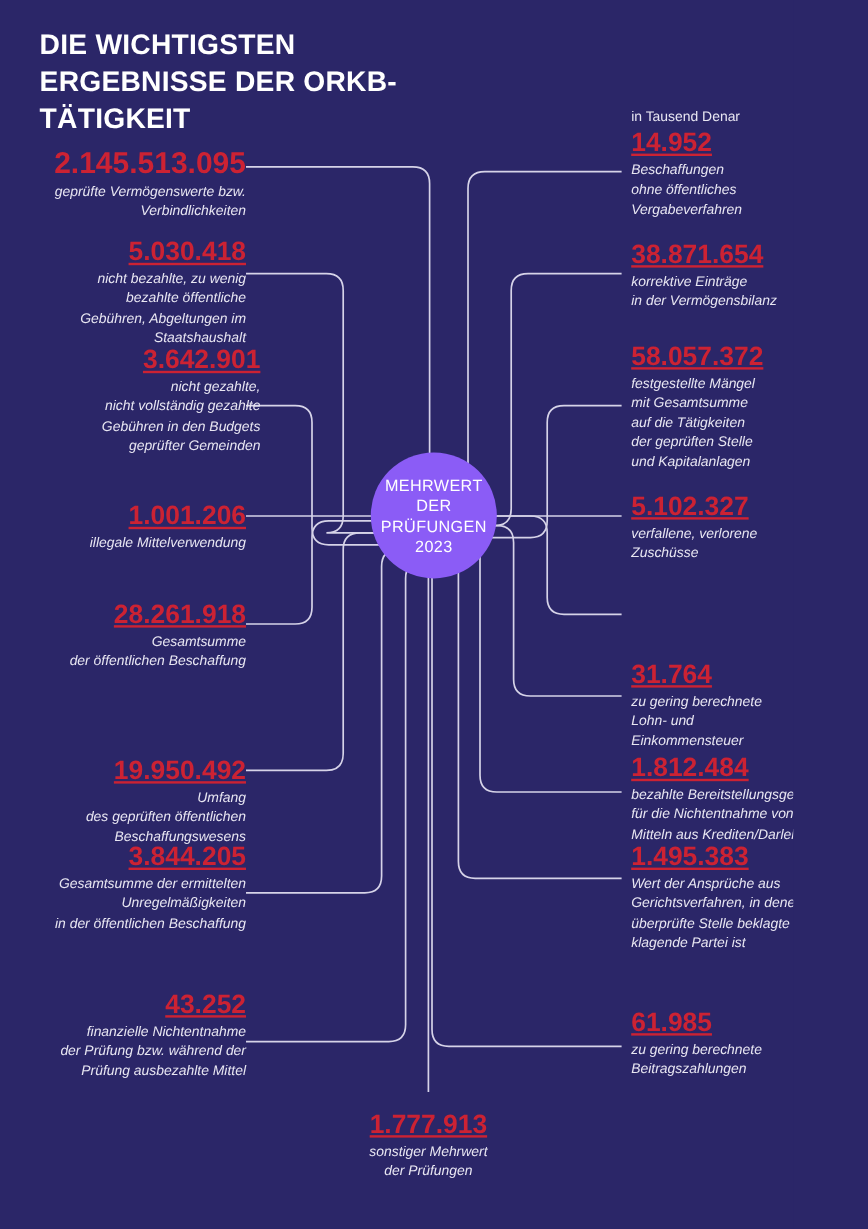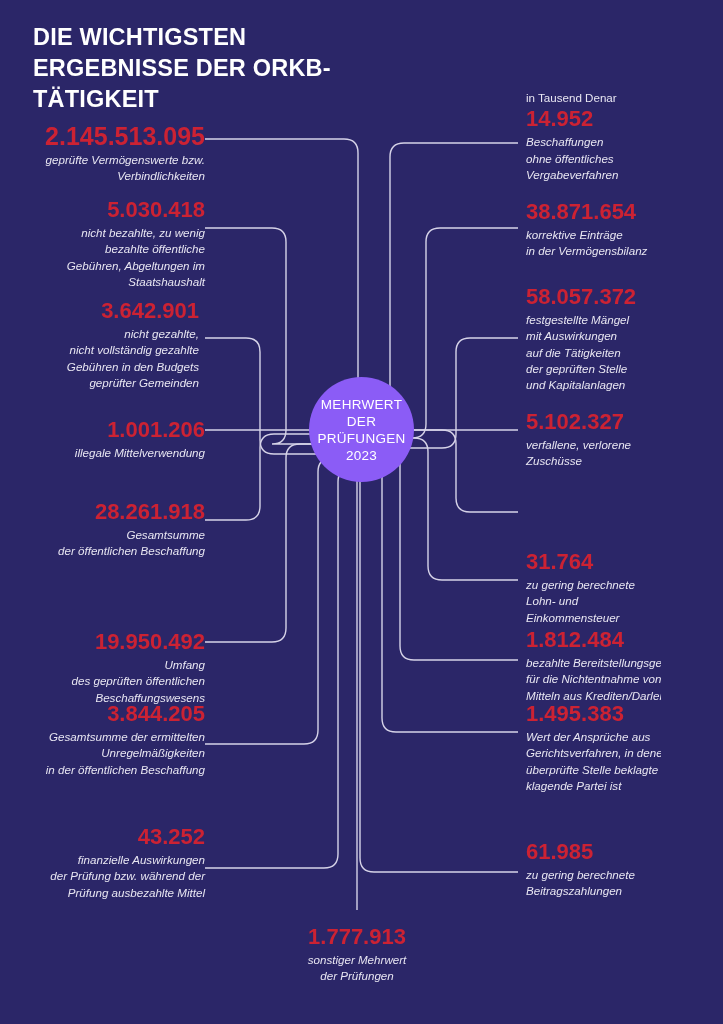--- a/index.html
+++ b/index.html
@@ -90,21 +90,21 @@
   .stat.center{ text-align:center; }
   .stat .unit{
     color:#e8e6f2;
     font-size:11.6px;
     line-height:1.42;
     display:block;
     margin-bottom:1px;
   }
   
   .n-lg .num{ font-size:25px; }
-  .n-md .num{ font-size:22px; }
+  .n-md .num{ font-size:22px;text-decoration:underline; }
 </style>
 </head>
 <body>
 
 <div id="poster">
 
   <div id="title">Die wichtigsten Ergebnisse der ORKB-Tätigkeit</div>
 
   <svg id="wires" viewBox="0 0 723 1024" xmlns="http://www.w3.org/2000/svg">
 
@@ -144,21 +144,21 @@
   </div>
 
   <div class="stat left n-md" style="left:10px; top:198px; width:195px;">
     <span class="num">5.030.418</span>
     <span class="desc">nicht bezahlte, zu wenig
 bezahlte öffentliche
 Gebühren, Abgeltungen im
 Staatshaushalt</span>
   </div>
 
-  <div class="stat left n-md" style="left:4px; top:288px; width:195px;margin-top:11px;">
+  <div class="stat left n-md" style="left:22px; top:288px; width:195px;">
     <span class="num">3.642.901</span>
     <span class="desc">nicht gezahlte,
 nicht vollständig gezahlte
 Gebühren in den Budgets
 geprüfter Gemeinden</span>
   </div>
 
   <div class="stat left n-md" style="left:10px; top:418px; width:195px;">
     <span class="num">1.001.206</span>
     <span class="desc">illegale Mittelverwendung</span>
@@ -179,21 +179,21 @@
 
   <div class="stat left n-md" style="left:4px; top:702px; width:201px;">
     <span class="num">3.844.205</span>
     <span class="desc">Gesamtsumme der ermittelten
 Unregelmäßigkeiten
 in der öffentlichen Beschaffung</span>
   </div>
 
   <div class="stat left n-md" style="left:10px; top:825px; width:195px;">
     <span class="num">43.252</span>
-    <span class="desc">finanzielle Auswirkungen
+    <span class="desc">finanzielle Nichtentnahme
 der Prüfung bzw. während der
 Prüfung ausbezahlte Mittel</span>
   </div>
 
   <div class="stat right n-md" style="left:526px; top:90px; width:190px;">
     <span class="unit">in Tausend Denar</span>
     <span class="num">14.952</span>
     <span class="desc">Beschaffungen
 ohne öffentliches
 Vergabeverfahren</span>
@@ -201,21 +201,21 @@
 
   <div class="stat right n-md" style="left:526px; top:200px; width:190px;">
     <span class="num">38.871.654</span>
     <span class="desc">korrektive Einträge
 in der Vermögensbilanz</span>
   </div>
 
   <div class="stat right n-md" style="left:526px; top:285px; width:190px;">
     <span class="num">58.057.372</span>
     <span class="desc">festgestellte Mängel
-mit Auswirkungen
+mit Gesamtsumme
 auf die Tätigkeiten
 der geprüften Stelle
 und Kapitalanlagen</span>
   </div>
 
   <div class="stat right n-md" style="left:526px; top:410px; width:190px;">
     <span class="num">5.102.327</span>
     <span class="desc">verfallene, verlorene
 Zuschüsse</span>
   </div>

